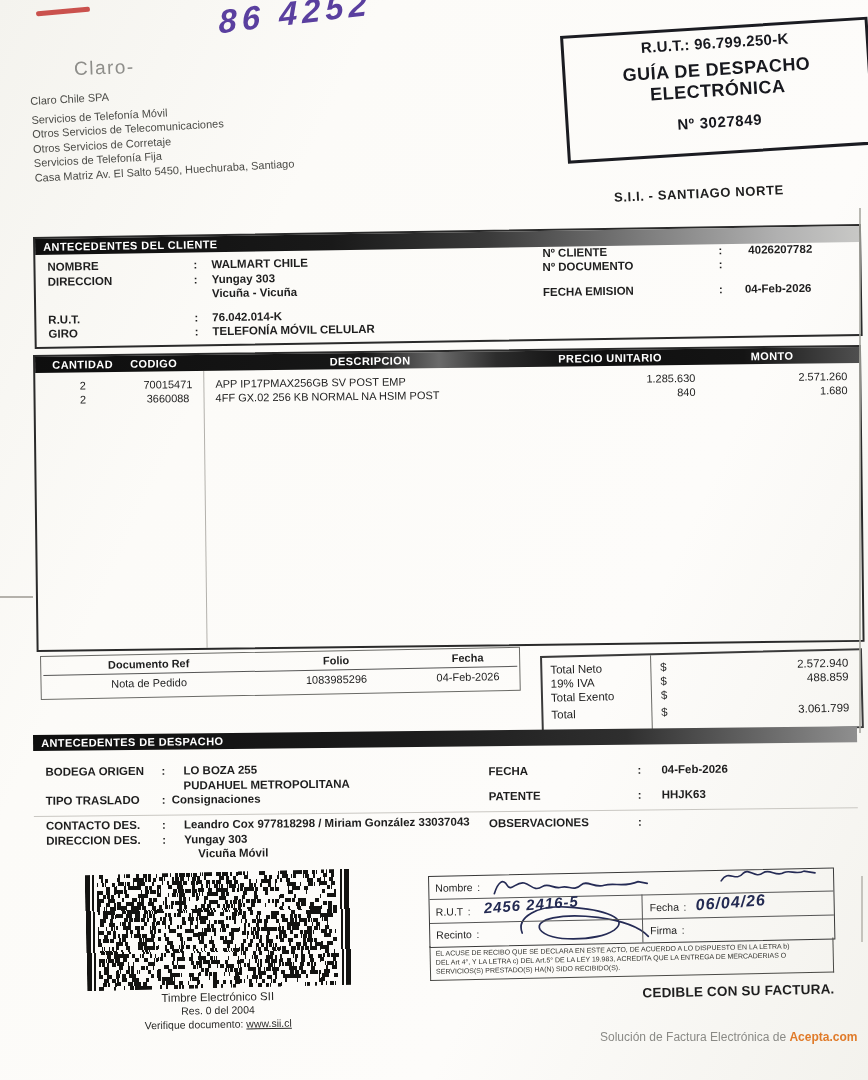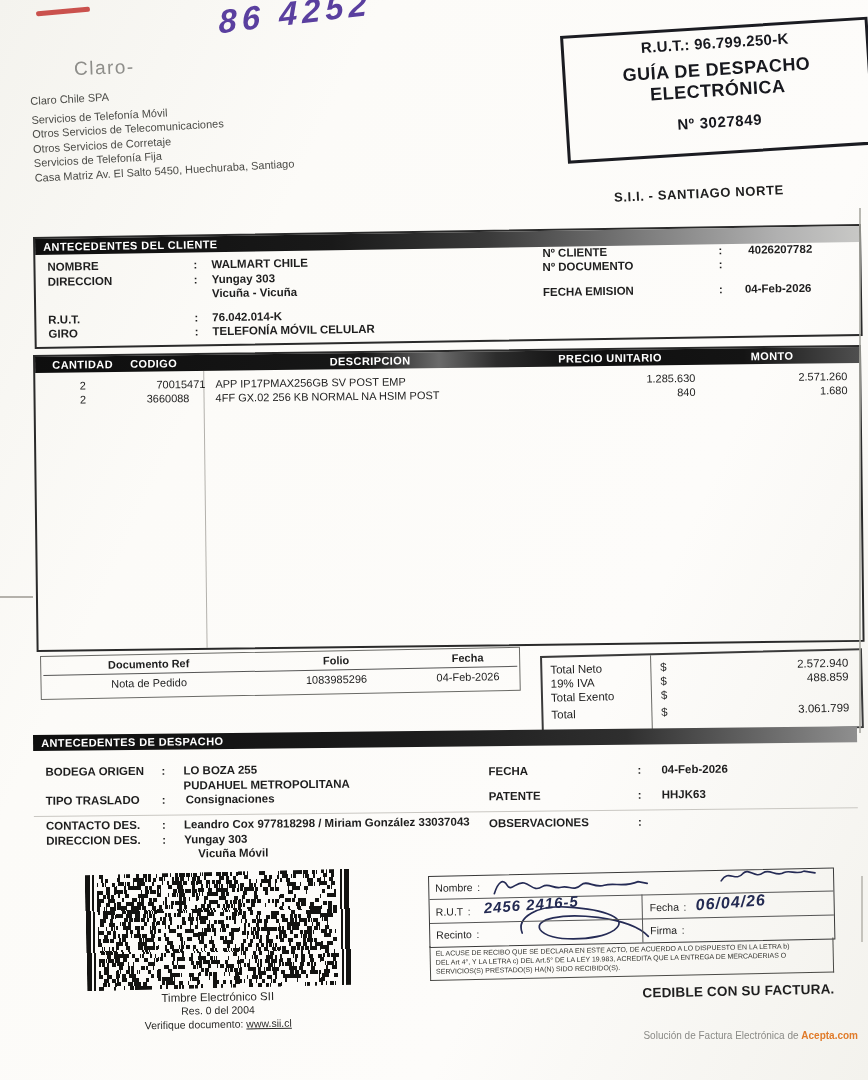--- a/index.html
+++ b/index.html
@@ -96,21 +96,21 @@
     <div class="bar frow" style="padding-left:0;background:linear-gradient(90deg,#0e0e0e 0%,#171717 40%,#6a6a6a 49%,#2c2c2c 56%,#0f0f0f 66%,#141414 86%,#4f4f4f 100%)">
       <span style="width:95px;text-align:center">CANTIDAD</span>
       <span style="width:75px;text-align:left">CODIGO</span>
       <span style="width:330px;text-align:center">DESCRIPCION</span>
       <span style="width:150px;text-align:center">PRECIO UNITARIO</span>
       <span style="flex:1;text-align:center">MONTO</span>
     </div>
     <div class="abs" style="left:168px;top:16px;bottom:0;width:1px;background:#b3b1ac"></div>
     <div class="frow" style="position:absolute;left:0;top:23px;width:100%;font-size:11px">
       <span style="width:95px;text-align:center">2</span>
-      <span style="width:75px;text-align:right">70015471</span>
+      <span style="width:75px;text-align:center">70015471</span>
       <span style="width:330px;padding-left:10px">APP IP17PMAX256GB SV POST EMP</span>
       <span style="width:150px;text-align:right">1.285.630</span>
       <span style="flex:1;text-align:right;padding-right:12px">2.571.260</span>
     </div>
     <div class="frow" style="position:absolute;left:0;top:37px;width:100%;font-size:11px">
       <span style="width:95px;text-align:center">2</span>
       <span style="width:75px;text-align:center">3660088</span>
       <span style="width:330px;padding-left:10px">4FF GX.02 256 KB NORMAL NA HSIM POST</span>
       <span style="width:150px;text-align:right">840</span>
       <span style="flex:1;text-align:right;padding-right:12px">1.680</span>
@@ -164,21 +164,21 @@
         <span style="margin-left:14px">LO BOZA 255</span>
       </div>
       <div class="frow b" style="height:14.5px">
         <span class="lbl" style="width:112px"></span>
           <span class="cln"></span>
         <span style="margin-left:14px">PUDAHUEL  METROPOLITANA</span>
       </div>
       <div class="frow b" style="height:14.5px">
         <span class="lbl" style="width:112px">TIPO TRASLADO</span>
         <span class="cln">:</span>
-        <span style="margin-left:16px">Consignaciones</span>
+        <span style="margin-left:2px">Consignaciones</span>
       </div>
     </div>
     <div class="hline" style="left:0;right:0;top:81px;background:#c9c7c2"></div>
     <div class="abs" style="left:12px;top:85px;font-size:11.5px">
       <div class="frow b" style="height:14.5px">
         <span class="lbl" style="width:112px">CONTACTO DES.</span>
         <span class="cln">:</span>
         <span style="margin-left:14px">Leandro Cox 977818298 / Miriam González 33037043</span>
       </div>
       <div class="frow b" style="height:14.5px">
@@ -1626,21 +1626,21 @@
       </div>
     </div>
     <div class="abs smalltxt" style="left:0;top:70px;width:404px;border:1px solid #4a4a46;border-top:none;padding:3px 5px;box-sizing:border-box">
       <div>EL ACUSE DE RECIBO QUE SE DECLARA EN ESTE ACTO, DE ACUERDO A LO DISPUESTO EN LA LETRA b)</div>
       <div>DEL Art 4°, Y LA LETRA c) DEL Art.5° DE LA LEY 19.983, ACREDITA QUE LA ENTREGA DE MERCADERIAS O</div>
       <div>SERVICIOS(S) PRESTADO(S) HA(N) SIDO RECIBIDO(S).</div>
     </div>
     <div class="abs b" style="left:0;top:114px;width:404px;text-align:right;font-size:13.5px;letter-spacing:.2px">CEDIBLE CON SU FACTURA.</div>
   </div>
 
-  <div class="abs" style="left:600px;top:1030px;width:258px;text-align:right;font-size:10px;color:#8a8a86">
+  <div class="abs" style="left:600px;top:1030px;width:258px;font-size:12px;color:#8a8a86">
     <span>Solución de Factura Electrónica de </span><span style="color:#e07b2a;font-weight:700">Acepta.com</span>
   </div>
 
   <div class="abs" style="left:859px;top:208px;width:2px;height:525px;background:#a8a7a0;opacity:.8"></div>
   <div class="abs" style="left:0;top:596px;width:33px;height:2px;background:#a39f98;opacity:.8"></div>
   <div class="abs" style="left:861px;top:876px;width:2px;height:66px;background:#b0aea6;opacity:.7"></div>
 
 </div>
 
 </body></html>

